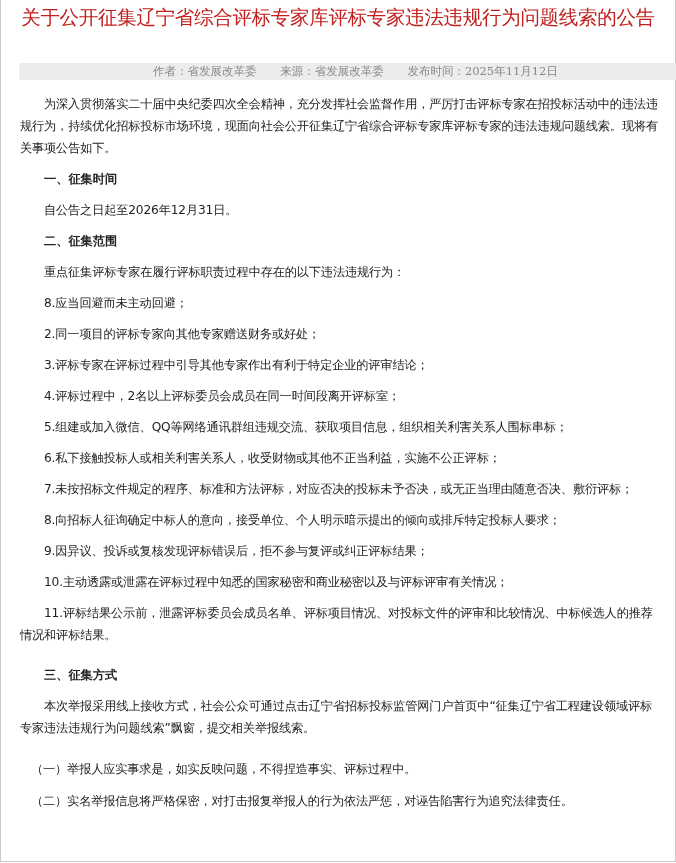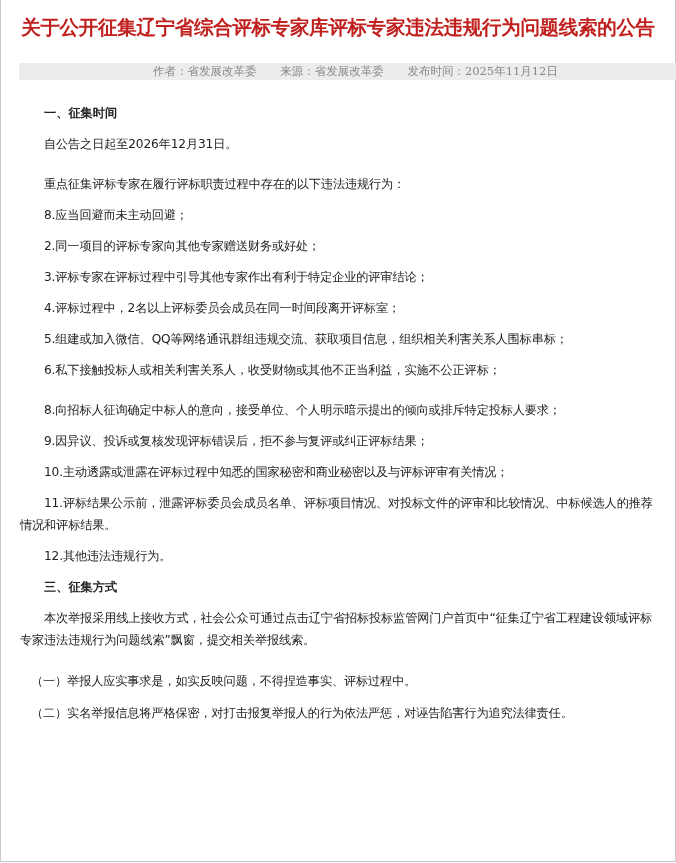--- a/index.html
+++ b/index.html
@@ -19,30 +19,29 @@
       height: 861px;
       border-left: 1px solid #c8c8c8;
       border-right: 1px solid #c8c8c8;
       border-bottom: 1px solid #c8c8c8;
       box-sizing: content-box;
       background: #fff;
     }
     .title {
       position: absolute;
       left: 0;
-      top: 14px;
+      top: 4px;
       width: 674px;
       text-align: center;
       color: #c0201e;
       font-family: "DejaVu Sans", "Liberation Sans", sans-serif;
       font-size: 19.5px;
       line-height: 28px;
       letter-spacing: -0.3px;
       white-space: nowrap;
-      font-weight: bold;
     }
     .meta {
       position: absolute;
       left: 18px;
       top: 63px;
       width: 673px;
       height: 17px;
       background: #ececec;
       text-align: center;
       color: #888888;
@@ -83,52 +82,54 @@
 <div class="page">
   <div class="title">关于公开征集辽宁省综合评标专家库评标专家违法违规行为问题线索的公告</div>
 
   <div class="meta">
     <span>作者：省发展改革委</span>
     <span>来源：省发展改革委</span>
     <span>发布时间：2025年11月12日</span>
   </div>
 
   <div class="content">
+    <p class="p">为深入贯彻落实二十届中央纪委四次全会精神，充分发挥社会监督作用，严厉打击评标专家在招投标活动中的违法违规行为，持续优化招标投标市场环境，现面向社会公开征集辽宁省综合评标专家库评标专家的违法违规问题线索。现将有关事项公告如下。</p>
     <div class="gap"></div>
 
     <p class="h">一、征集时间</p>
     <div class="gap"></div>
     <p class="p">自公告之日起至2026年12月31日。</p>
     <div class="gap"></div>
 
+    <p class="h">二、征集范围</p>
     <div class="gap"></div>
     <p class="p">重点征集评标专家在履行评标职责过程中存在的以下违法违规行为：</p>
     <div class="gap"></div>
     <p class="p">8.应当回避而未主动回避；</p>
     <div class="gap"></div>
     <p class="p">2.同一项目的评标专家向其他专家赠送财务或好处；</p>
     <div class="gap"></div>
     <p class="p">3.评标专家在评标过程中引导其他专家作出有利于特定企业的评审结论；</p>
     <div class="gap"></div>
     <p class="p">4.评标过程中，2名以上评标委员会成员在同一时间段离开评标室；</p>
     <div class="gap"></div>
     <p class="p">5.组建或加入微信、QQ等网络通讯群组违规交流、获取项目信息，组织相关利害关系人围标串标；</p>
     <div class="gap"></div>
     <p class="p">6.私下接触投标人或相关利害关系人，收受财物或其他不正当利益，实施不公正评标；</p>
     <div class="gap"></div>
+    <p class="p">7.未按招标文件规定的程序、标准和方法评标，对应否决的投标未予否决，或无正当理由随意否决、敷衍评标；</p>
     <div class="gap"></div>
     <p class="p">8.向招标人征询确定中标人的意向，接受单位、个人明示暗示提出的倾向或排斥特定投标人要求；</p>
     <div class="gap"></div>
     <p class="p">9.因异议、投诉或复核发现评标错误后，拒不参与复评或纠正评标结果；</p>
     <div class="gap"></div>
     <p class="p">10.主动透露或泄露在评标过程中知悉的国家秘密和商业秘密以及与评标评审有关情况；</p>
     <div class="gap"></div>
     <p class="p">11.评标结果公示前，泄露评标委员会成员名单、评标项目情况、对投标文件的评审和比较情况、中标候选人的推荐情况和评标结果。</p>
     <div class="gap"></div>
-    <p class="p">12.其他违法违规行为。</p>
     <div class="gap"></div>
 
     <p class="h">三、征集方式</p>
     <div class="gap"></div>
     <p class="p">本次举报采用线上接收方式，社会公众可通过点击辽宁省招标投标监管网门户首页中“征集辽宁省工程建设领域评标专家违法违规行为问题线索”飘窗，提交相关举报线索。</p>
     <div class="gap"></div>
 
     <div class="gap2"></div>
     <p class="p sub">（一）举报人应实事求是，如实反映问题，不得捏造事实、评标过程中。</p>
     <div class="gap2"></div>

